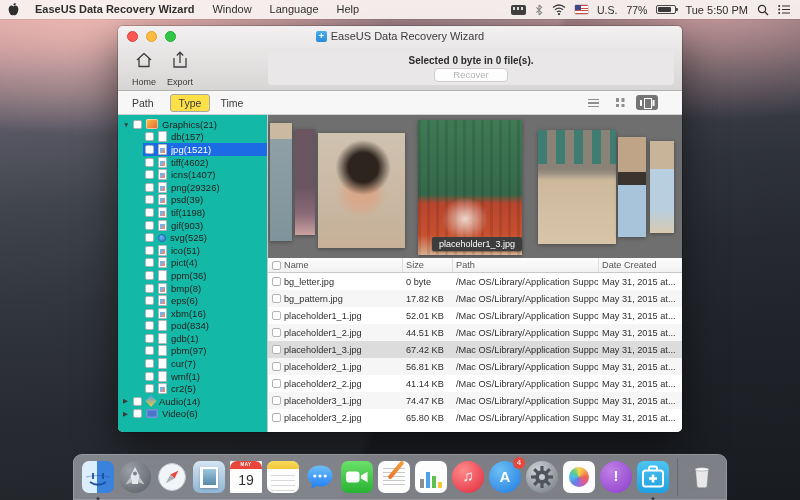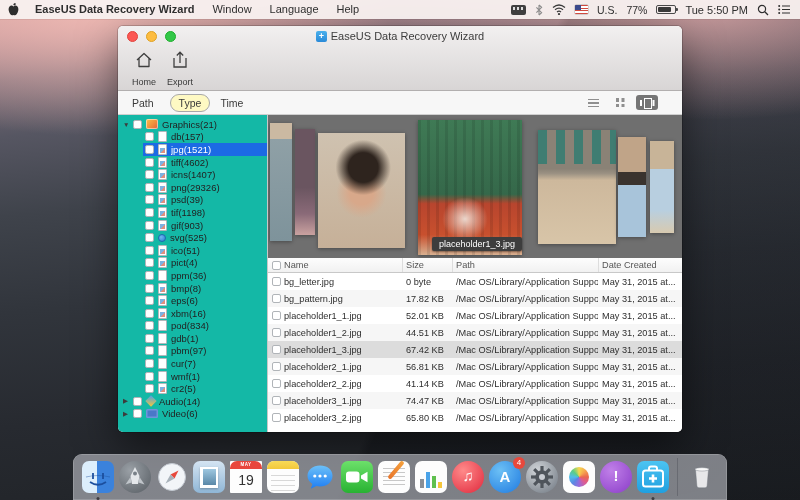--- a/index.html
+++ b/index.html
@@ -49,21 +49,21 @@
   .tool-btn { width:36px; display:flex; flex-direction:column; align-items:center; gap:8px; color:#3a3a3a; font-size:9px; }
   .tool-btn svg { display:block; }
   .sel-panel { position:absolute; left:150px; top:5px; width:406px; height:34px; background:#e9e7e7;
     border-radius:4px; display:flex; flex-direction:column; align-items:center; justify-content:center; gap:2px;}
   .sel-text { font-size:10px; font-weight:600; color:#2b2b2b; }
   .recover-btn { width:74px; height:14px; background:#fdfdfd; border:1px solid #cdcdcd; border-radius:4px;
     font-size:9.5px; color:#b5b5b5; text-align:center; line-height:12px; }
   
   .tabbar { height:24px; background:#f7f7f7; border-bottom:1px solid #cfcfcf; display:flex; align-items:center; padding:0 14px; }
   .tab { font-size:10.5px; color:#3a3a3a; margin-right:16px; padding:2px 0; }
-  .tab.active { border:1px solid #a8a8a8; border-radius:9px; background:#fef9c3; padding:2px 8px; margin-right:10px; }
+  .tab.active { border:1px solid #a8a8a8; border-radius:3px; background:#fde047; padding:2px 8px; margin-right:10px; }
   .tab-spacer { flex:1; }
   .viewbar { display:flex; align-items:center; gap:5px; margin-right:10px; }
   .vbtn { width:22px; height:15px; display:flex; align-items:center; justify-content:center; border-radius:3px; }
   .vbtn.active { background:#757575; }
   .icon-list { width:11px; height:8px; border-top:1.6px solid #8f8f8f; border-bottom:1.6px solid #8f8f8f; position:relative;}
   .icon-list::after{content:"";position:absolute;left:0;right:0;top:2.8px;height:1.6px;background:#8f8f8f;}
   .icon-grid { width:9px; height:9px;
     background:conic-gradient(#8f8f8f 0 25%, transparent 0 50%, #8f8f8f 0 75%, transparent 0);
     -webkit-mask:radial-gradient(circle, #000 99%, #000); }
   .icon-grid { background:none; position:relative; }
@@ -248,20 +248,24 @@
             </svg>
           <span>Home</span>
         </div>
         <div class="tool-btn">
           <svg width="20" height="19" viewBox="0 0 20 19">
               <path d="M4 8 V17 H16 V8" stroke="#3f3f3f" stroke-width="1.3" fill="none"></path>
               <path d="M10 13 V2.5 M6.8 5.5 L10 2.2 L13.2 5.5" stroke="#3f3f3f" stroke-width="1.3" fill="none"></path>
             </svg>
           <span>Export</span>
         </div>
+        <div class="sel-panel">
+          <div class="sel-text">Selected 0 byte in 0 file(s).</div>
+          <div class="recover-btn">Recover</div>
+        </div>
       </div>
     </div>
 
     <div class="tabbar">
       <span class="tab">Path</span>
       <span class="tab active">Type</span>
       <span class="tab">Time</span>
       <span class="tab-spacer"></span>
       <div class="viewbar">
         <span class="vbtn">

